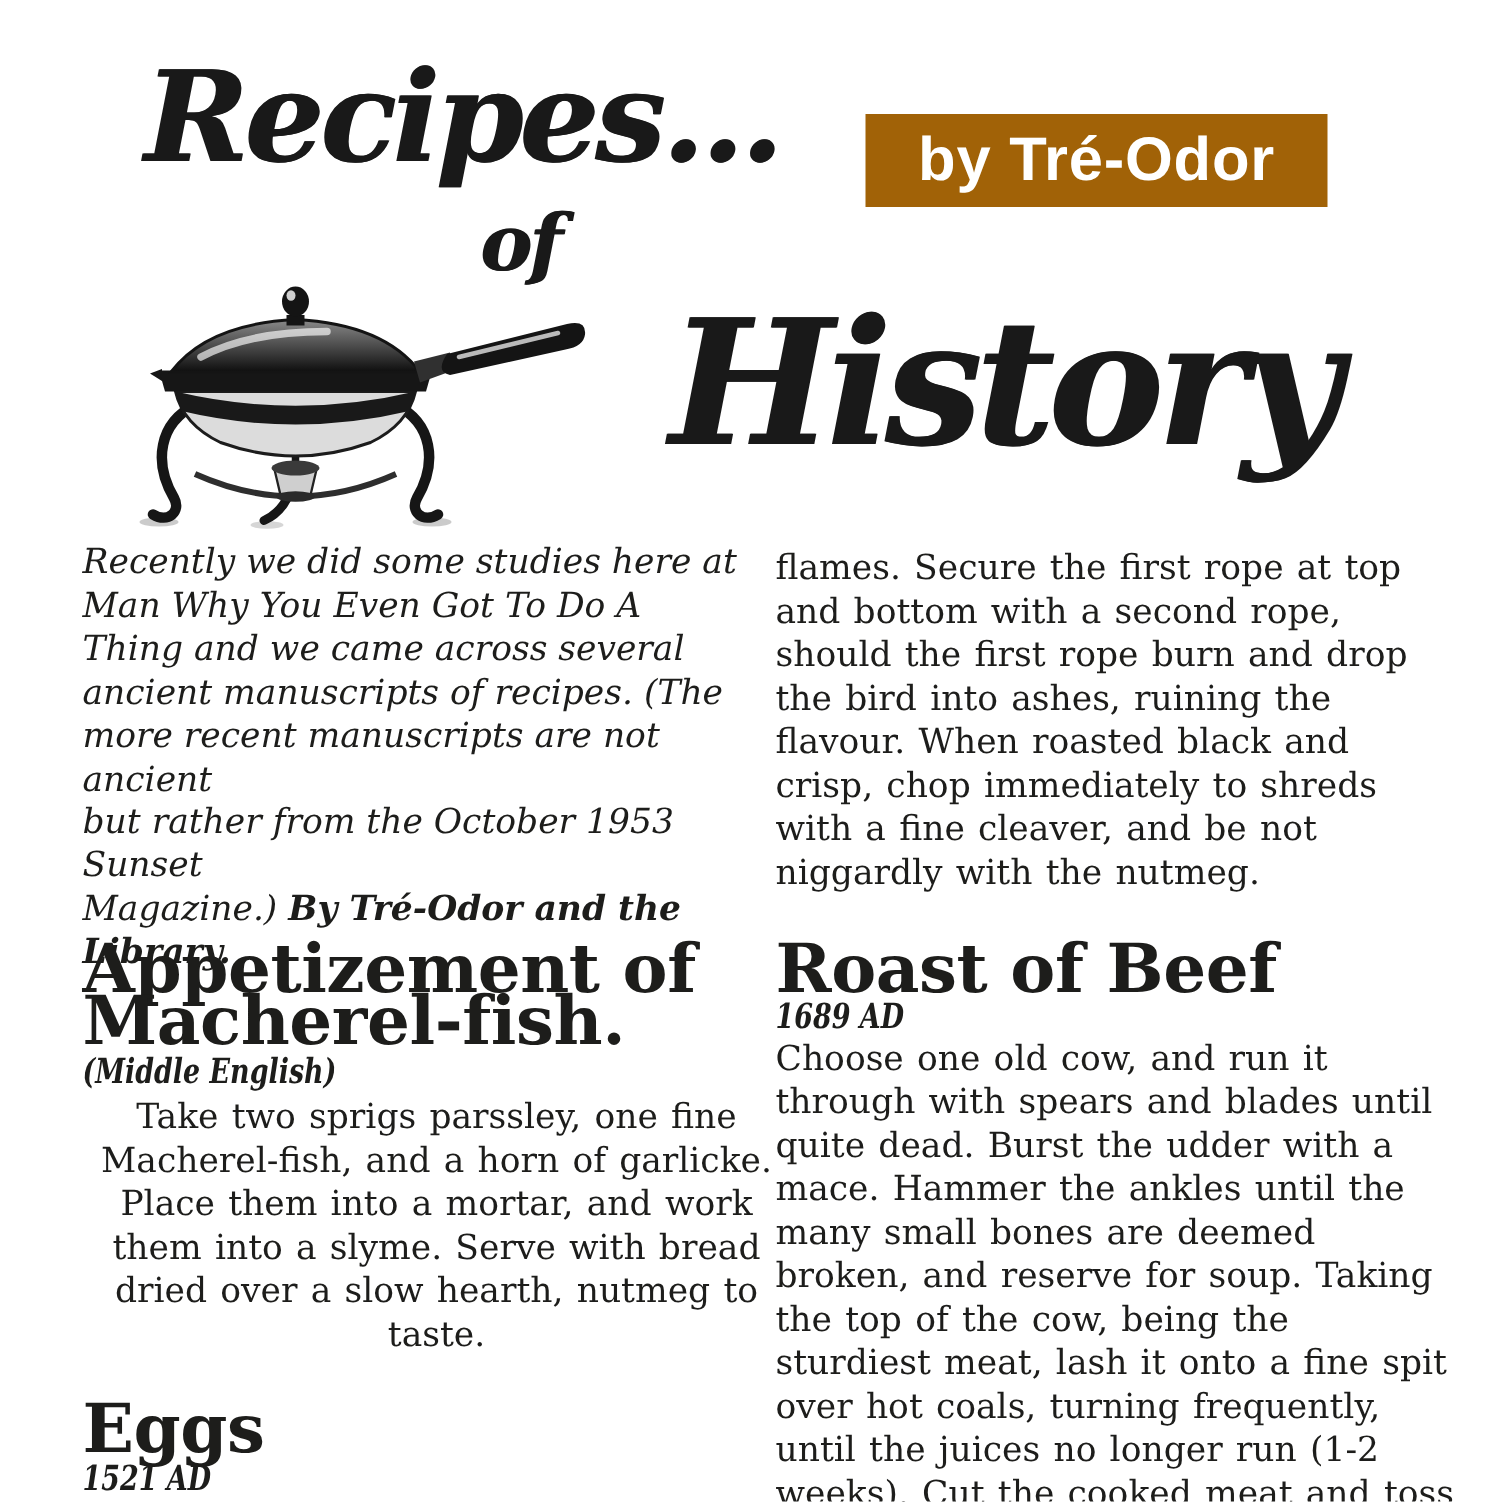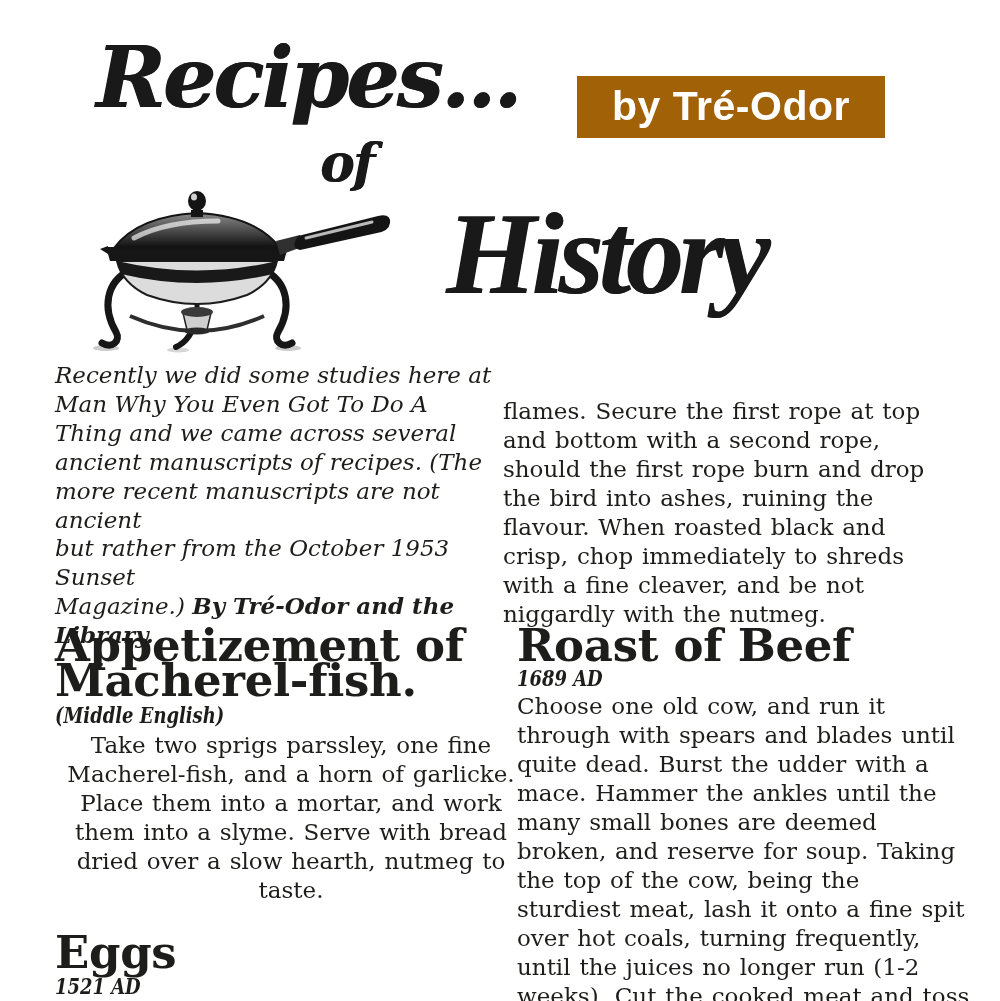--- a/index.html
+++ b/index.html
@@ -18,21 +18,21 @@
     font-family: "DejaVu Serif", serif;
     font-weight: bold;
     font-style: italic;
     color: #191919;
     text-shadow: 0.6px 0 currentColor;
     white-space: nowrap;
     text-align: right;
   }
   #title-recipes { left: 96px;  top: 28px;  font-size: 84px;  letter-spacing: -3px; }
   #title-of      { left: 320px; top: 132px; font-size: 52px;  letter-spacing: -2px; font-style: italic; }
-  #title-history { left: 446px; top: 188px; font-size: 116px; letter-spacing: -5px; font-family: Liberation Serif, serif; }
+  #title-history { left: 446px; top: 188px; font-size: 116px; letter-spacing: -5px; }
 
   #byline-badge {
     left: 577px; top: 76px;
     width: 308px; height: 62px;
     background: #a16207;
     color: #ffffff;
     font-family: "Liberation Sans", sans-serif;
     font-weight: bold;
     font-size: 41px;
     line-height: 61px;
@@ -74,21 +74,21 @@
     word-spacing: 1.5px;
     white-space: pre-line;
   }
 
   #lc-heading1 { left: 55px; top: 628px; }
   #lc-note1    { left: 55px; top: 701px; }
   #lc-body1    { left: 55px; top: 731px; width: 472px; text-align: center; }
   #lc-heading2 { left: 55px; top: 935px; }
   #lc-note2    { left: 55px; top: 972px; }
 
-  #rc-continuation { left: 503px; top: 365px; width: 475px; margin-top: 32px; }
+  #rc-continuation { left: 517px; top: 365px; width: 475px; }
   #rc-heading1     { left: 517px; top: 628px; }
   #rc-note1        { left: 517px; top: 664px; }
   #rc-body1        { left: 517px; top: 692px; width: 475px; }
 </style>
 </head>
 <body>
 
 <div>
   <div class="abs blackletter" id="title-recipes">Recipes...</div>
 

